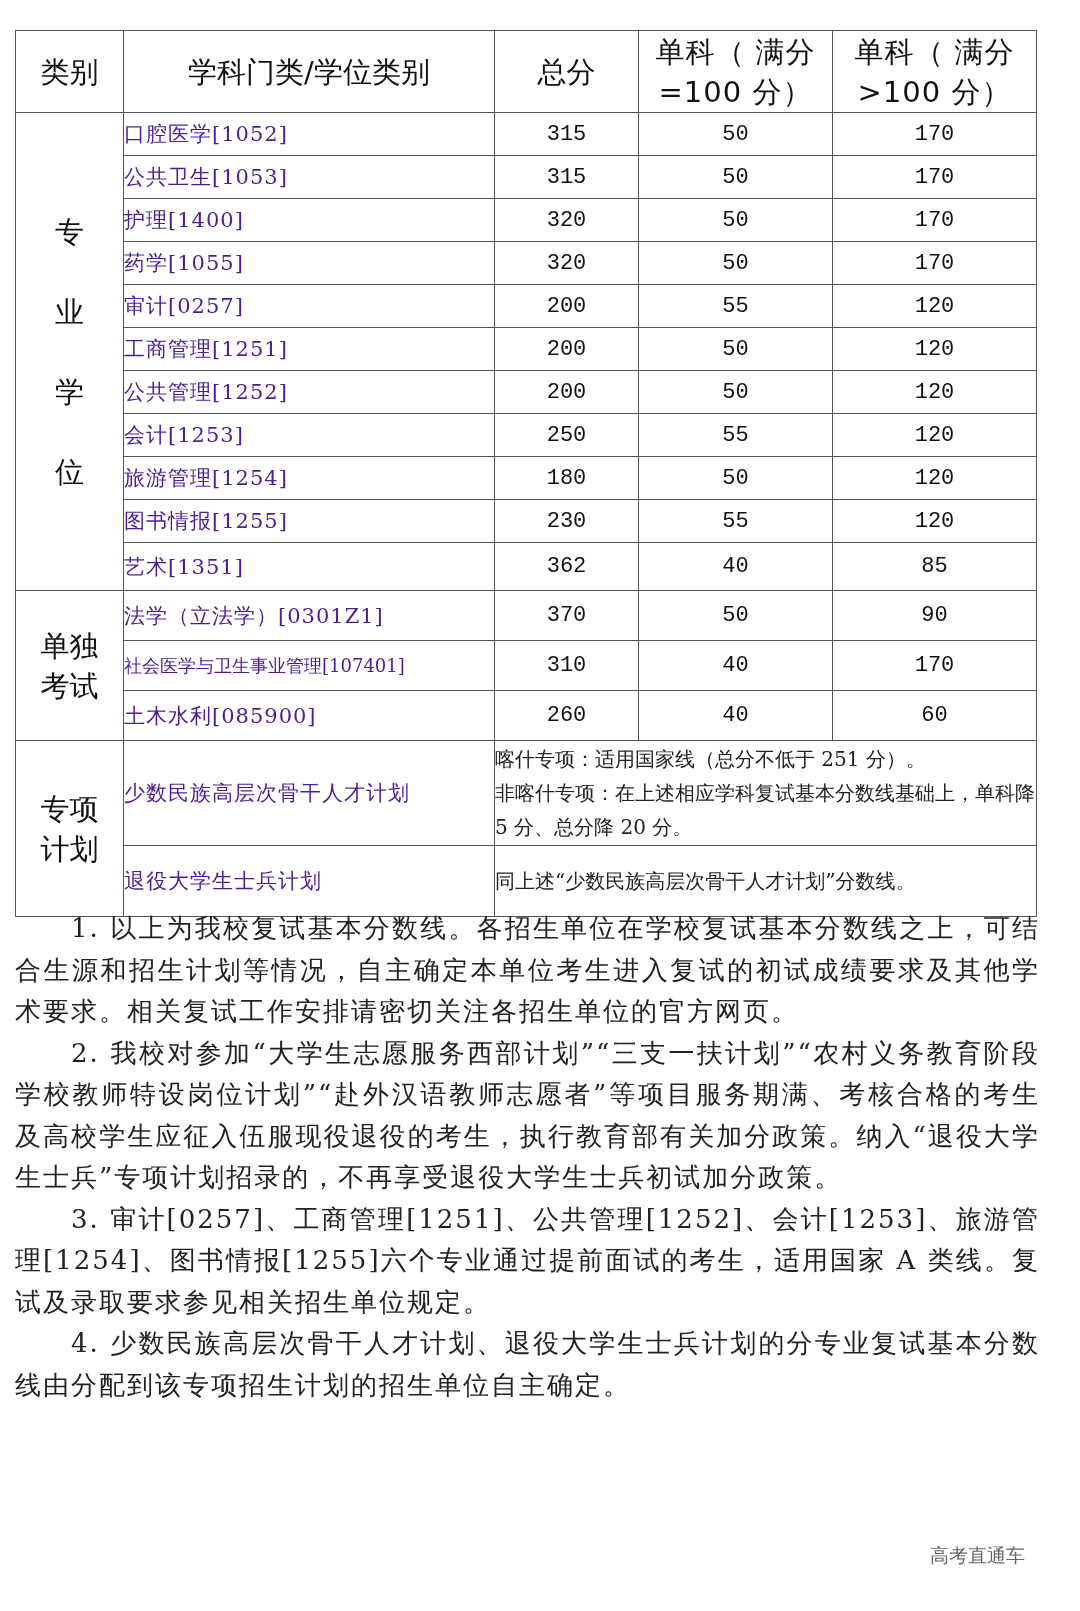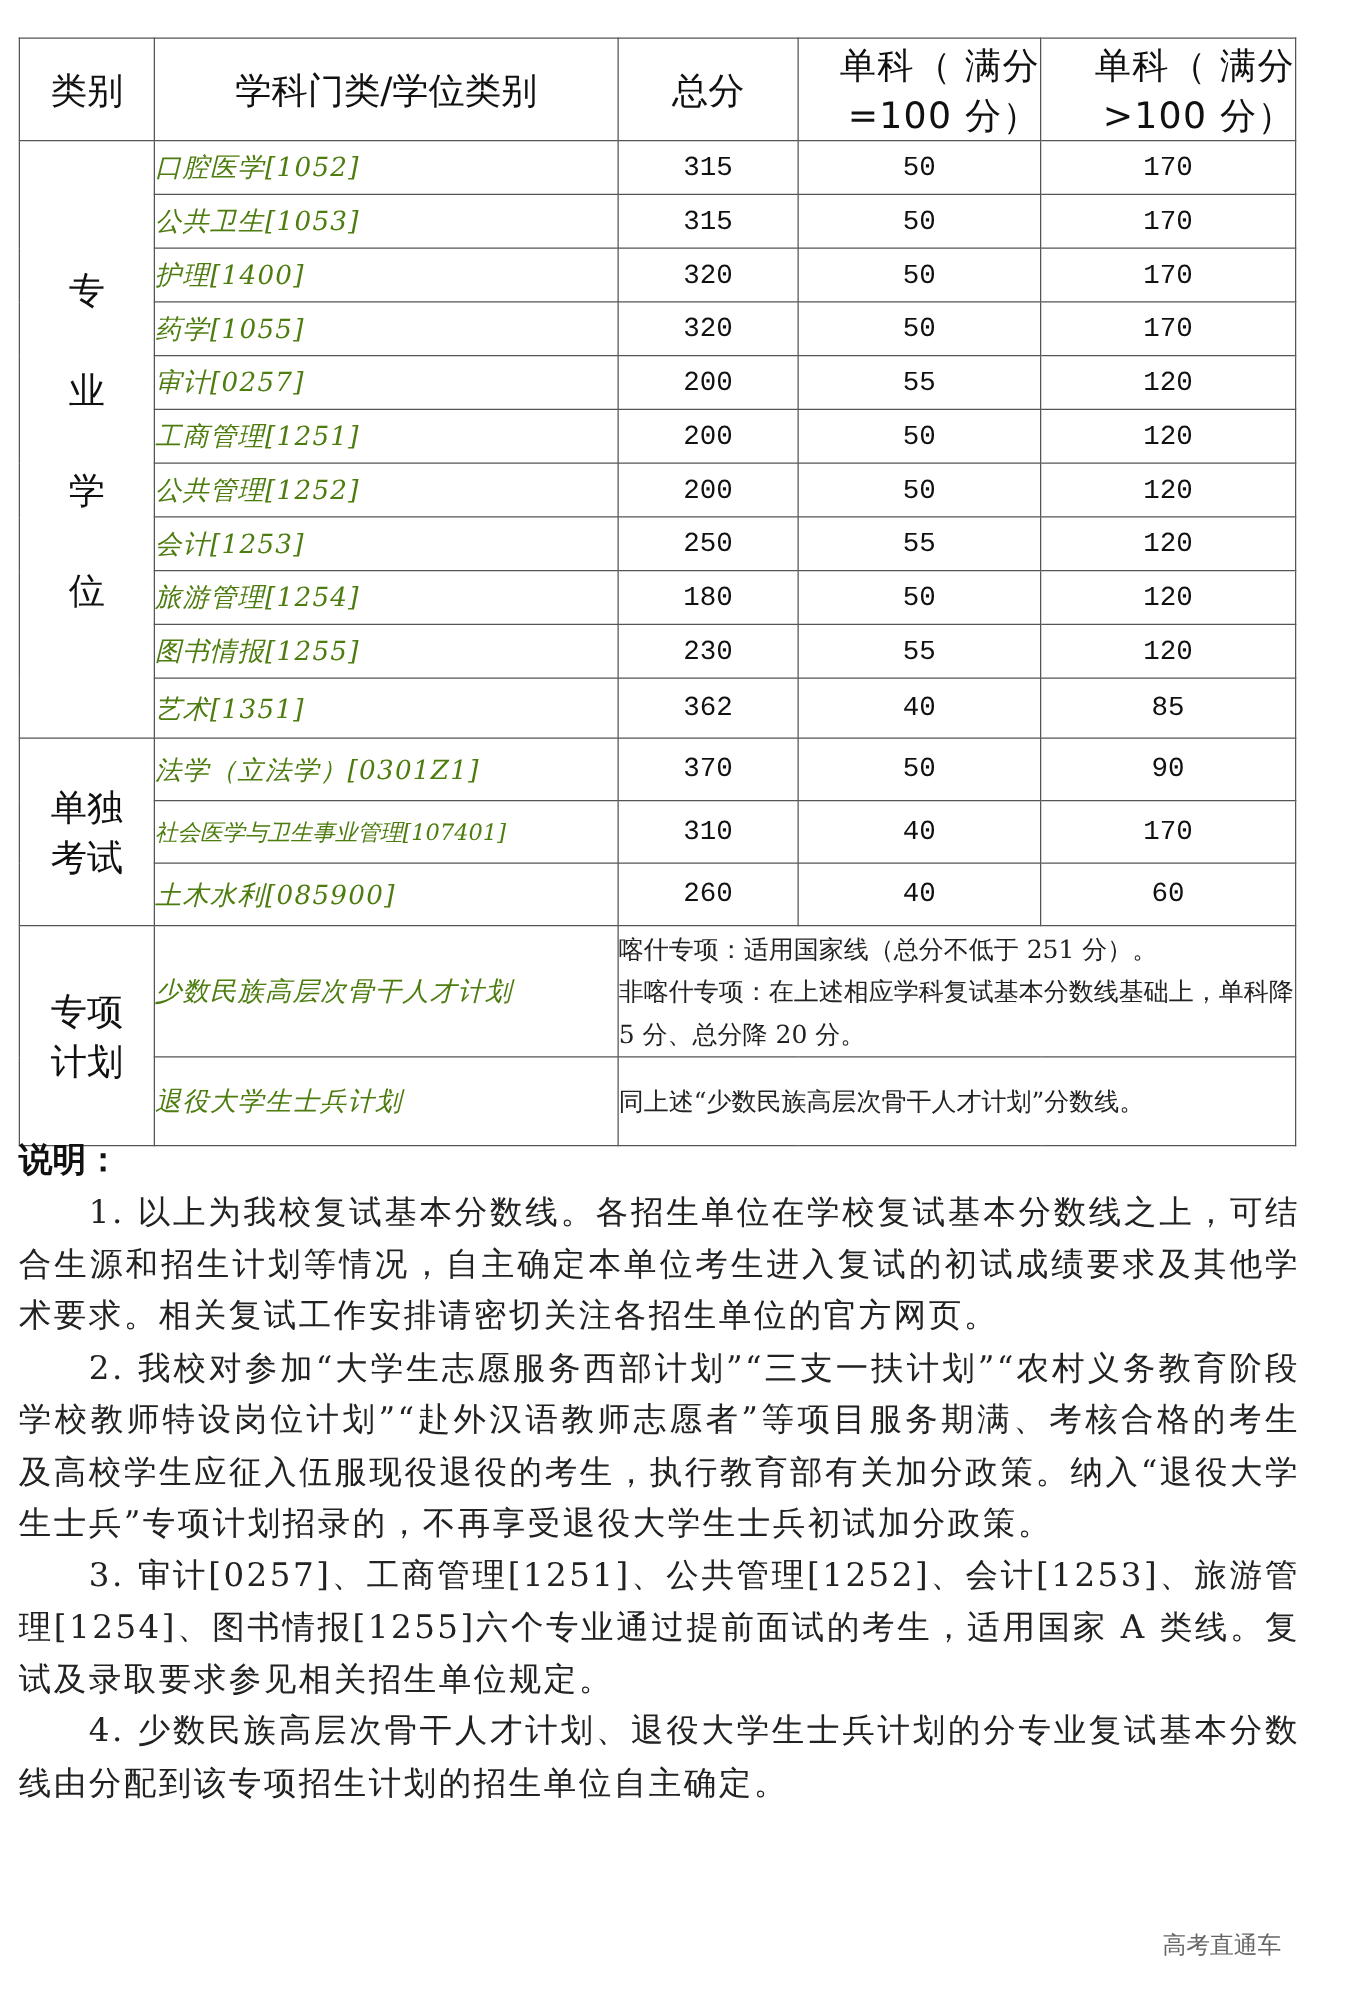--- a/index.html
+++ b/index.html
@@ -3,25 +3,25 @@
   <meta charset="utf-8">
   <style>
     html, body { margin:0; padding:0; background:#ffffff; }
     body { width:1080px; height:1611px; position:relative; overflow:hidden;
            font-family:"DejaVu Serif","Liberation Serif",serif; color:#1a1a1a; }
     table.scores { position:absolute; left:15px; top:30px; width:1021px;
                    border-collapse:collapse; table-layout:fixed; }
     table.scores td, table.scores th { border:1.5px solid #555; padding:0; }
     th { font-family:"DejaVu Sans","Liberation Sans",sans-serif; font-weight:normal;
          font-size:29px; line-height:40px; text-align:center; color:#111; height:81px; }
-    th.wrap { text-align:right; padding:0 18px; letter-spacing:1px; }
+    th.wrap { text-align:center; padding:0 18px; letter-spacing:1px; }
     td.cat { font-family:"DejaVu Sans","Liberation Sans",sans-serif; font-size:29px;
              text-align:center; vertical-align:middle; line-height:40px; color:#111; }
     td.cat.vert span { display:block; line-height:80px; }
-    td.sub { font-size:21px; padding-left:14px; color:#4d7c0f; letter-spacing:1px; height:42px;font-style:italic; }
+    td.sub { font-size:21px; padding-left:14px; color:#4c1d95; letter-spacing:1px; height:42px; }
     td.sub.small { font-size:18px; letter-spacing:0; }
     td.num { font-size:22px; text-align:center; color:#111;font-family:Liberation Mono, monospace; }
     td.note { font-size:20px; line-height:34px; padding:2px 12px 2px 12px; color:#222; vertical-align:middle; }
     tr.tall td { height:49px; }
     tr.tall2 td { height:47px; }
     tr.sp1 td { height:104px;margin-left:12px; }
     tr.sp2 td { height:70px; }
     .notes { position:absolute; left:15px; top:908px; width:1025px; }
     .notes-title { font-family:"DejaVu Sans","Liberation Sans",sans-serif; font-weight:bold;
                    font-size:27px; line-height:42px; color:#111; }
@@ -160,20 +160,19 @@
   <tr class="sp2">
     <td class="sub">退役大学生士兵计划</td>
     <td class="note" colspan="3">
       <div>同上述“少数民族高层次骨干人才计划”分数线。</div>
     </td>
   </tr>
 </tbody>
   </table>
 
 <div class="notes">
-  <div class="notes-title">说明：</div>
   <p>1. 以上为我校复试基本分数线。各招生单位在学校复试基本分数线之上，可结合生源和招生计划等情况，自主确定本单位考生进入复试的初试成绩要求及其他学术要求。相关复试工作安排请密切关注各招生单位的官方网页。</p>
   <p>2. 我校对参加“大学生志愿服务西部计划”“三支一扶计划”“农村义务教育阶段学校教师特设岗位计划”“赴外汉语教师志愿者”等项目服务期满、考核合格的考生及高校学生应征入伍服现役退役的考生，执行教育部有关加分政策。纳入“退役大学生士兵”专项计划招录的，不再享受退役大学生士兵初试加分政策。</p>
   <p>3. 审计[0257]、工商管理[1251]、公共管理[1252]、会计[1253]、旅游管理[1254]、图书情报[1255]六个专业通过提前面试的考生，适用国家 A 类线。复试及录取要求参见相关招生单位规定。</p>
   <p>4. 少数民族高层次骨干人才计划、退役大学生士兵计划的分专业复试基本分数线由分配到该专项招生计划的招生单位自主确定。</p>
 </div>
 
 <div class="watermark">高考直通车</div>
 
 </body></html>

